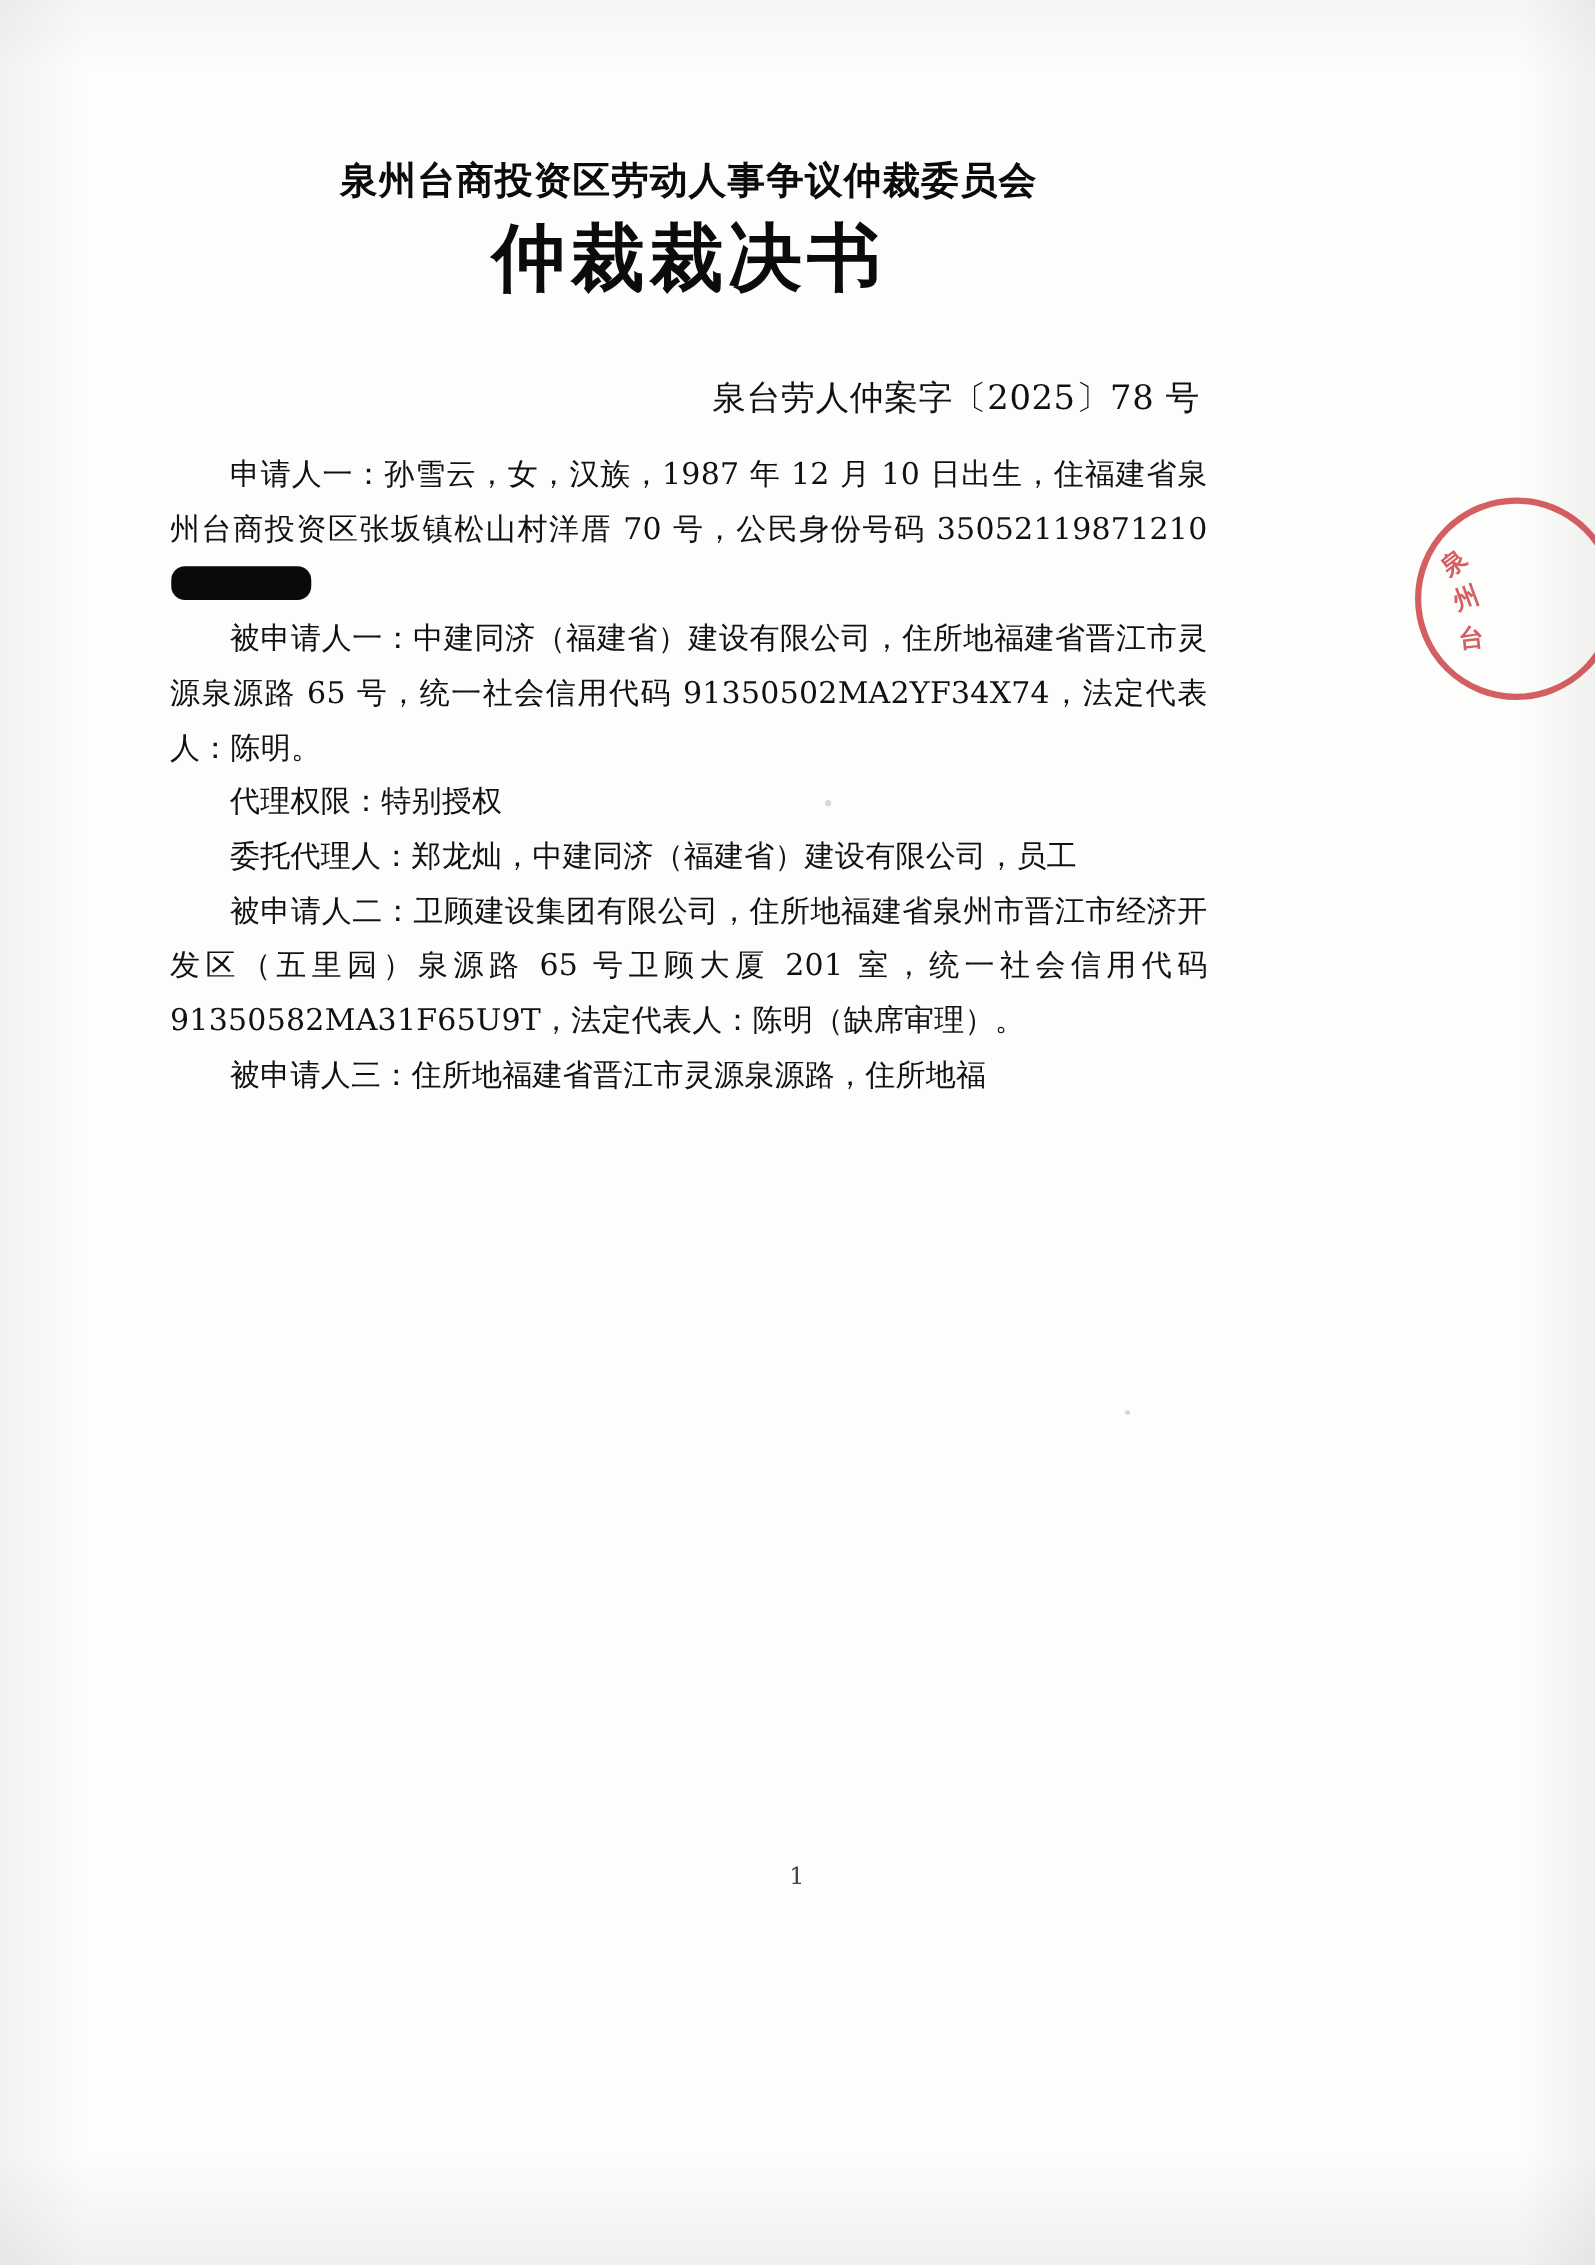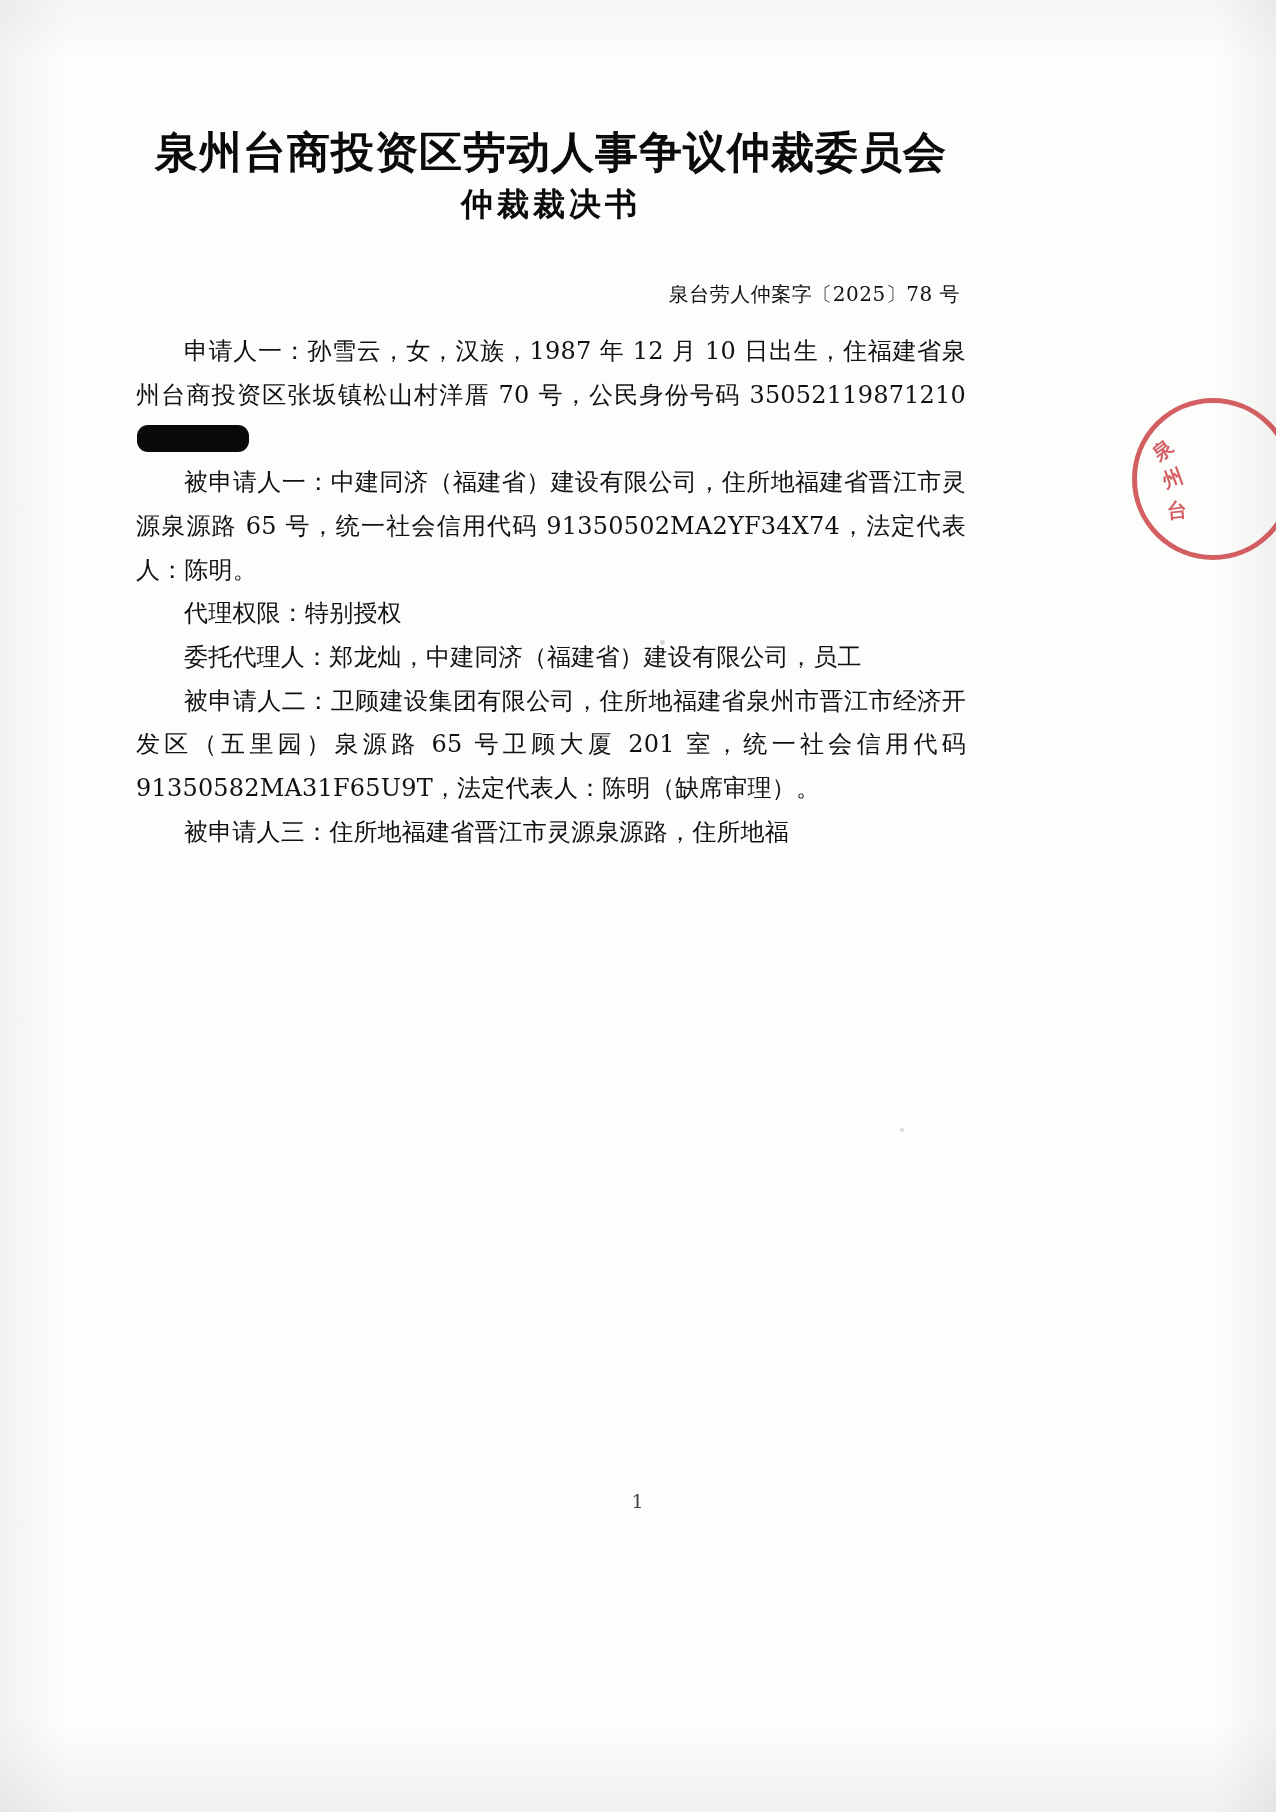--- a/index.html
+++ b/index.html
@@ -45,36 +45,36 @@
   }
 
   .title-block {
     margin-top: 126px;
     text-align: center;
     font-family: "DejaVu Sans", "Liberation Sans", sans-serif;
     font-weight: bold;
     color: #0b0b0b;
   }
   .title-line1 {
-    font-size: 43px;
+    font-size: 30px;
     letter-spacing: 1px;
     line-height: 1.25;
     white-space: nowrap;
   }
   .title-line2 {
-    font-size: 32px;
+    font-size: 59px;
     letter-spacing: 4px;
     line-height: 1.3;
     margin-top: 4px;
   }
 
   .doc-number {
     margin-top: 56px;
     text-align: right;
-    font-size: 20px;
+    font-size: 27px;
     letter-spacing: 0.5px;
     padding-right: 6px;
   }
 
   .body-text {
     margin-top: 22px;
     font-size: 24px;
     line-height: 1.82;
     text-align: justify;
     text-justify: inter-ideograph;

